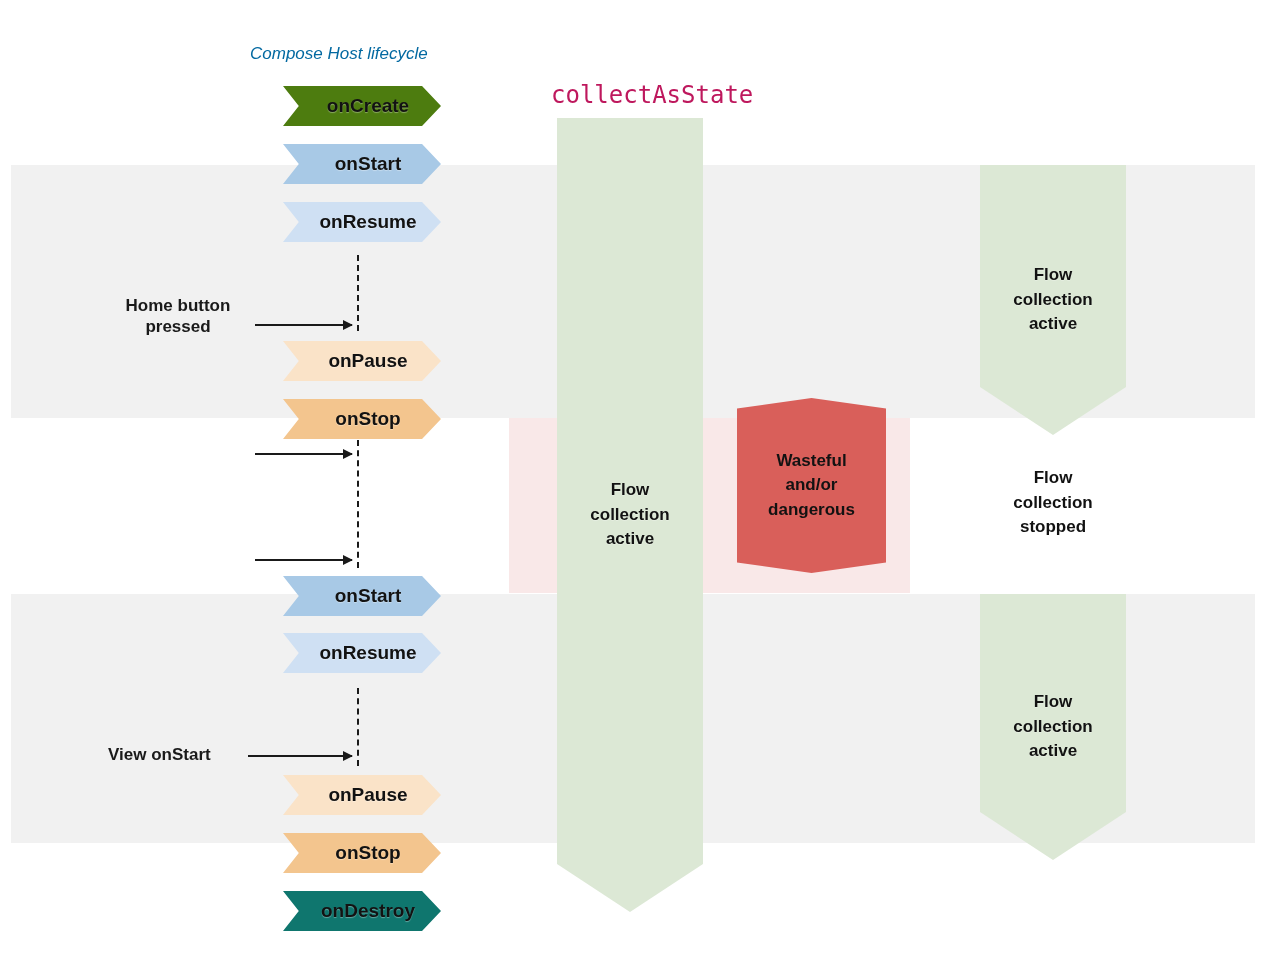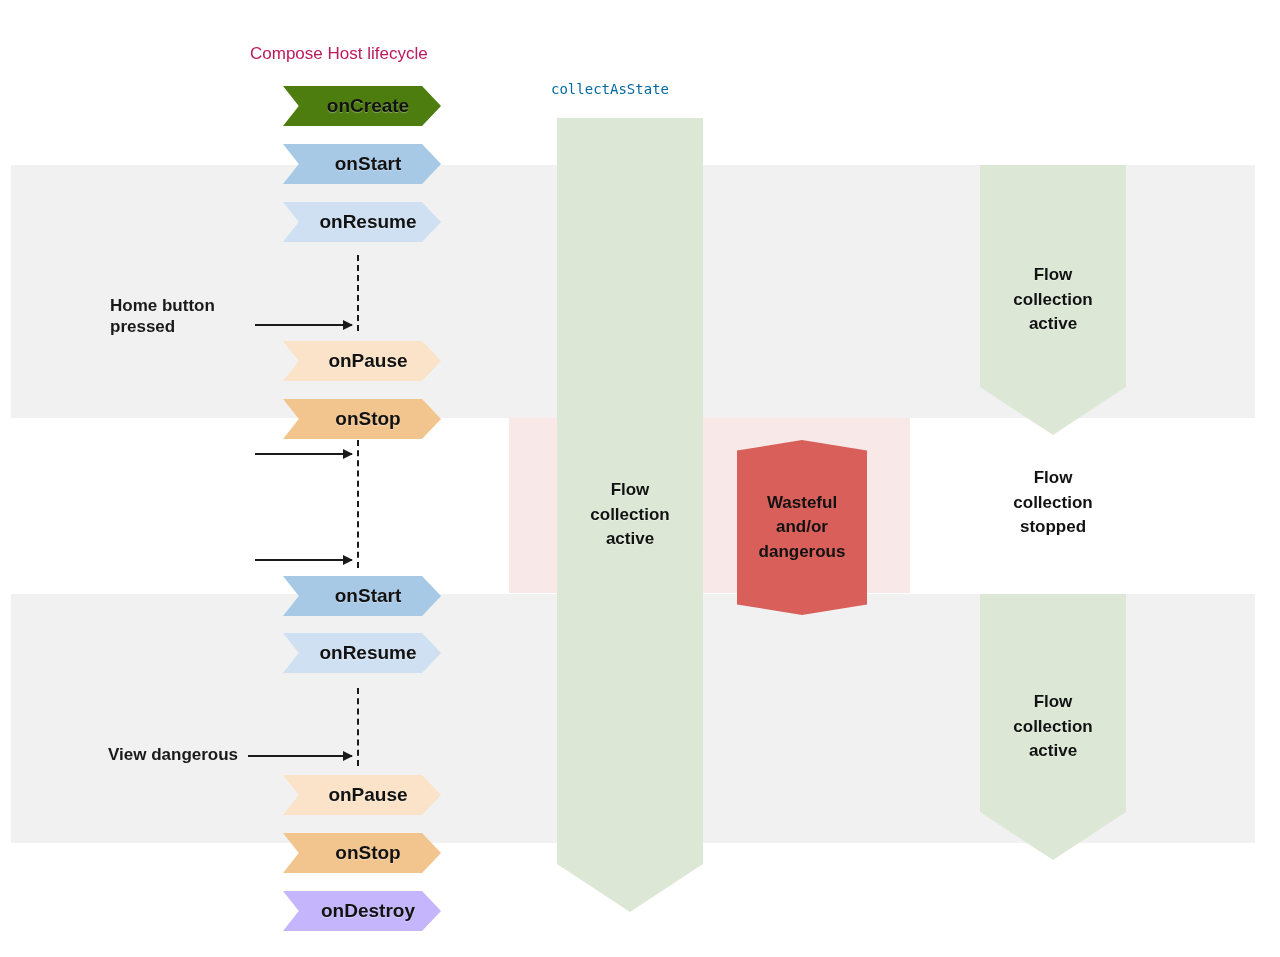--- a/index.html
+++ b/index.html
@@ -26,31 +26,32 @@
   }
   .band-pink {
     position: absolute;
     background: #f9e8e8;
   }
 
   
   .col-title {
     position: absolute;
     font-family: "DejaVu Sans Mono", "Liberation Mono", monospace;
-    font-size: 14px;
-    color: #0369a1;
+    font-size: 24px;
+    color: #be185d;
     letter-spacing: 0px;
     white-space: nowrap;
   }
   .section-title {
     position: absolute;
     font-family: "Liberation Sans", sans-serif;
     font-size: 17px;
-    color: #be185d;
+    color: #0369a1;
     white-space: nowrap;
+    font-style: italic;
   }
 
   
   .chev {
     position: absolute;
     left: 283px;
     width: 158px;
     height: 40px;
     display: flex;
     align-items: center;
@@ -91,21 +92,21 @@
     height: 0;
     border-left: 10px solid #1a1a1a;
     border-top: 5px solid transparent;
     border-bottom: 5px solid transparent;
   }
   .evt-label {
     position: absolute;
     font-size: 17px;
     font-weight: bold;
     color: #1a1a1a;
-    text-align: left;
+    text-align: center;
     line-height: 1.25;
     white-space: pre-line;
   }
 
   
   .flowbar {
     position: absolute;
     display: flex;
     align-items: center;
     justify-content: center;
@@ -183,21 +184,21 @@
   <div class="plain-text" style="left:980px; top:466px; width:146px;">Flow
 collection
 stopped</div>
 
   <div class="flowbar green arrow-end" style="left:980px; top:594px; width:146px; height:266px;">
     <span class="ftext">Flow
 collection
 active</span>
   </div>
 
-  <div class="hexbox" style="left:737px; top:440px; width:130px; height:175px;">
+  <div class="hexbox" style="left:737px; top:398px; width:149px; height:175px;">
     <span class="ftext">Wasteful
 and/or
 dangerous</span>
   </div>
 
   <div class="dash" style="top:255px; height:76px;"></div>
   <div class="dash" style="top:440px; height:128px;"></div>
   <div class="dash" style="top:688px; height:78px;"></div>
 
   <div class="chev" style="top:86px; background:#4d7c0f;">
@@ -220,28 +221,28 @@
   </div>
   <div class="chev" style="top:633px; background:#cfe0f3;">
     <span>onResume</span>
   </div>
   <div class="chev" style="top:775px; background:#fae3c8;">
     <span>onPause</span>
   </div>
   <div class="chev" style="top:833px; background:#f3c58e;">
     <span>onStop</span>
   </div>
-  <div class="chev" style="top:891px; background:#c4b5fd;">
+  <div class="chev" style="top:891px; background:#0f766e;">
     <span>onDestroy</span>
   </div>
 
   <div class="evt-label" style="left:110px; top:295px; width:136px;">Home button
 pressed</div>
   <div class="evt-arrow" style="left:255px; top:324px; width:97px;"></div>
 
   <div class="evt-arrow" style="left:255px; top:453px; width:97px;"></div>
 
   <div class="evt-arrow" style="left:255px; top:559px; width:97px;"></div>
 
-  <div class="evt-label" style="left:108px; top:744px; width:140px; text-align:left;">View dangerous</div>
+  <div class="evt-label" style="left:108px; top:744px; width:140px; text-align:left;">View onStart</div>
   <div class="evt-arrow" style="left:248px; top:755px; width:104px;"></div>
 
 </div>
 
 </body></html>

